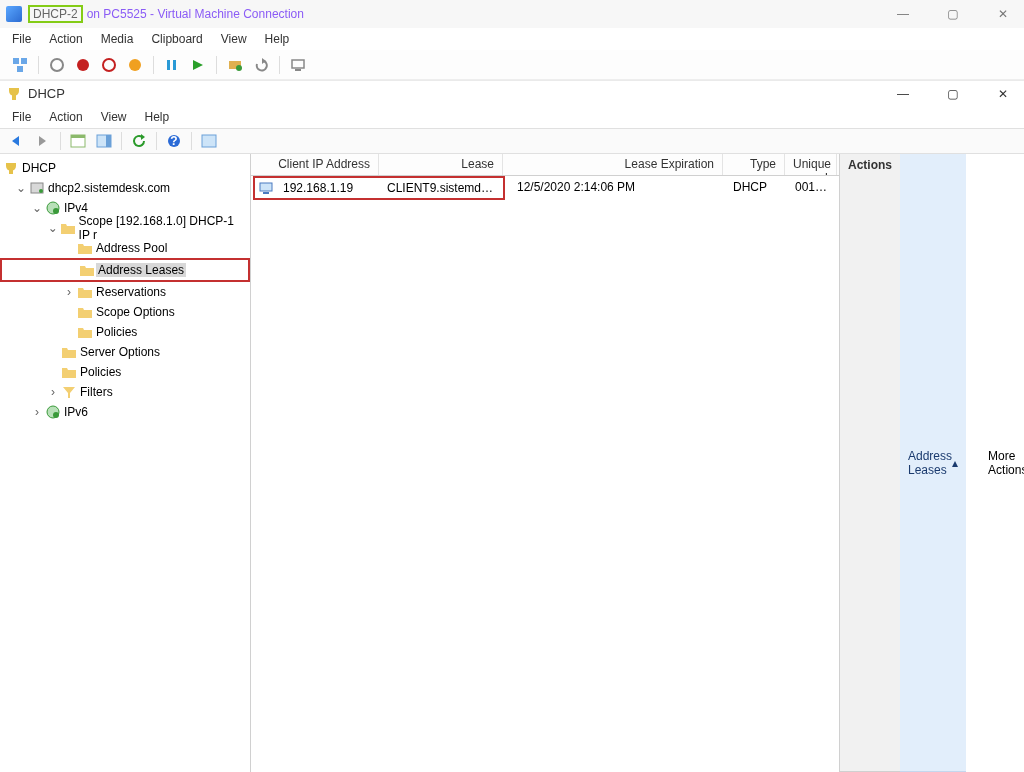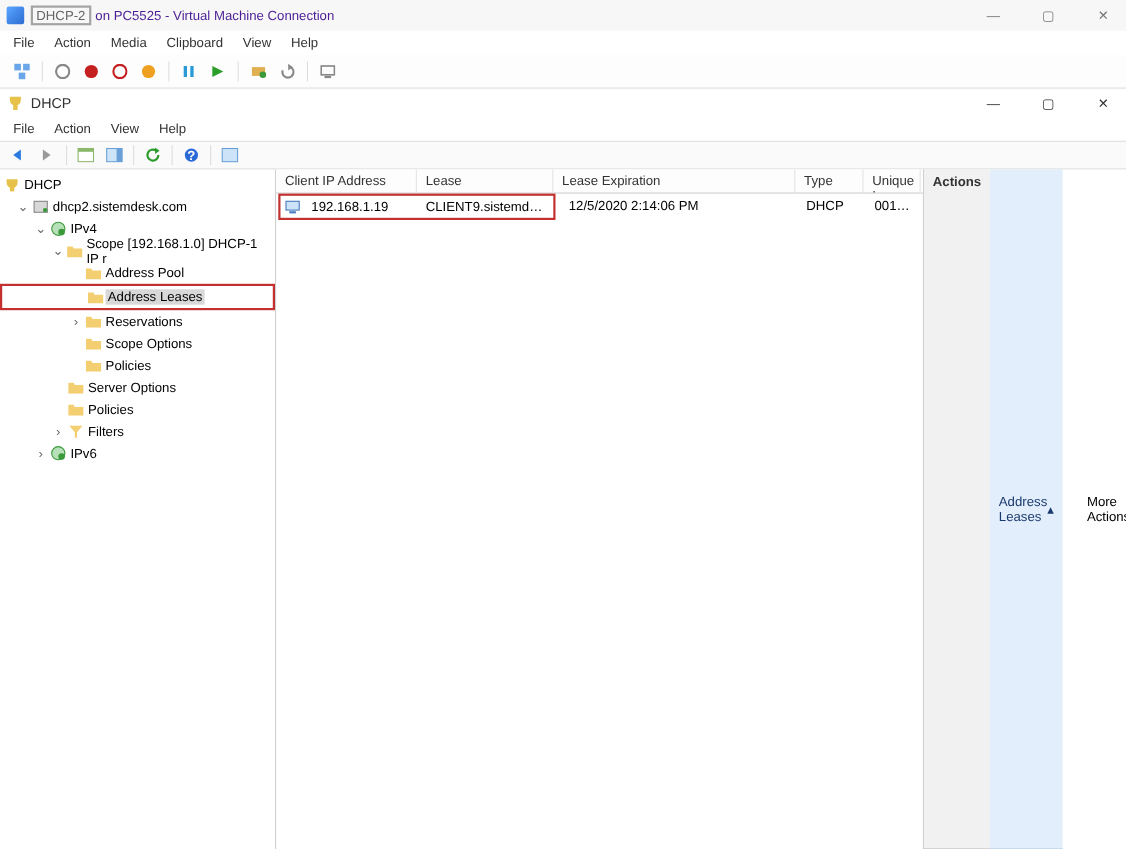--- a/index.html
+++ b/index.html
@@ -1,22 +1,22 @@
 <!DOCTYPE html>
 <html><head>
 <meta charset="utf-8">
 <style>
   * { box-sizing: border-box; margin: 0; padding: 0; font-family: "Segoe UI", Tahoma, sans-serif; font-size: 12px; }
   body { background: #fff; width: 1024px; height: 772px; overflow: hidden; }
 
   
   .vm-titlebar { height: 28px; display: flex; align-items: center; padding: 0 6px; background: #f7f7f7; }
   .vm-titlebar .vm-icon { width: 16px; height: 16px; background: linear-gradient(135deg,#5aa7ff,#2c6bd1); border-radius: 2px; margin-right: 6px; }
-  .vm-title-highlight { border: 2px solid #a3a3a3; padding: 0 3px; margin-right: 4px; color: #666; }
-  .vm-title-rest { color: #4c1d95; }
+  .vm-title-highlight { border: 2px solid #84cc16; padding: 0 3px; margin-right: 4px; color: #666; }
+  .vm-title-rest { color: #8b5cf6; }
   .vm-win-controls { margin-left: auto; display: flex; gap: 20px; color: #777; }
   .vm-win-controls span { width: 30px; text-align: center; cursor: default; }
 
   .vm-menu { height: 22px; display: flex; align-items: center; gap: 18px; padding: 0 12px; background: #fff; color: #333; }
 
   .vm-toolbar { height: 30px; display: flex; align-items: center; gap: 6px; padding: 0 10px; background: #fdfdfd; border-bottom: 1px solid #eee; }
   .tb-btn { width: 20px; height: 20px; display: inline-flex; align-items: center; justify-content: center; border-radius: 3px; }
   .tb-sep { width: 1px; height: 18px; background: #ddd; margin: 0 2px; }
 
   
@@ -43,21 +43,21 @@
   .tree .indent-0 { padding-left: 2px; }
   .tree .indent-1 { padding-left: 14px; }
   .tree .indent-2 { padding-left: 30px; }
   .tree .indent-3 { padding-left: 46px; }
   .tree .indent-4 { padding-left: 62px; }
   .highlight-box { border: 2px solid #c43030; padding: 0 1px; }
   .selected { background: #d8d8d8; }
 
   
   .list-header { display: flex; height: 22px; border-bottom: 1px solid #d0d0d0; background: #fdfdfd; }
-  .list-header .col { padding: 3px 8px; border-right: 1px solid #e4e4e4; color: #333; }
+  .list-header .col { padding: 3px 8px; border-right: 1px solid #e4e4e4; color: #333; text-align: right; }
   .col-ip   { width: 128px; }
   .col-name { width: 124px; }
   .col-exp  { width: 220px; }
   .col-type { width: 62px; }
   .col-uid  { width: 52px; overflow: hidden; }
 
   .list-body { flex: 1; }
   .list-row { display: flex; height: 22px; align-items: center; }
   .list-row .cell { padding: 0 8px; overflow: hidden; text-overflow: ellipsis; white-space: nowrap; }
   .row-highlight { border: 2px solid #c43030; display: flex; height: 24px; align-items: center; margin: 2px 0 0 2px; }

